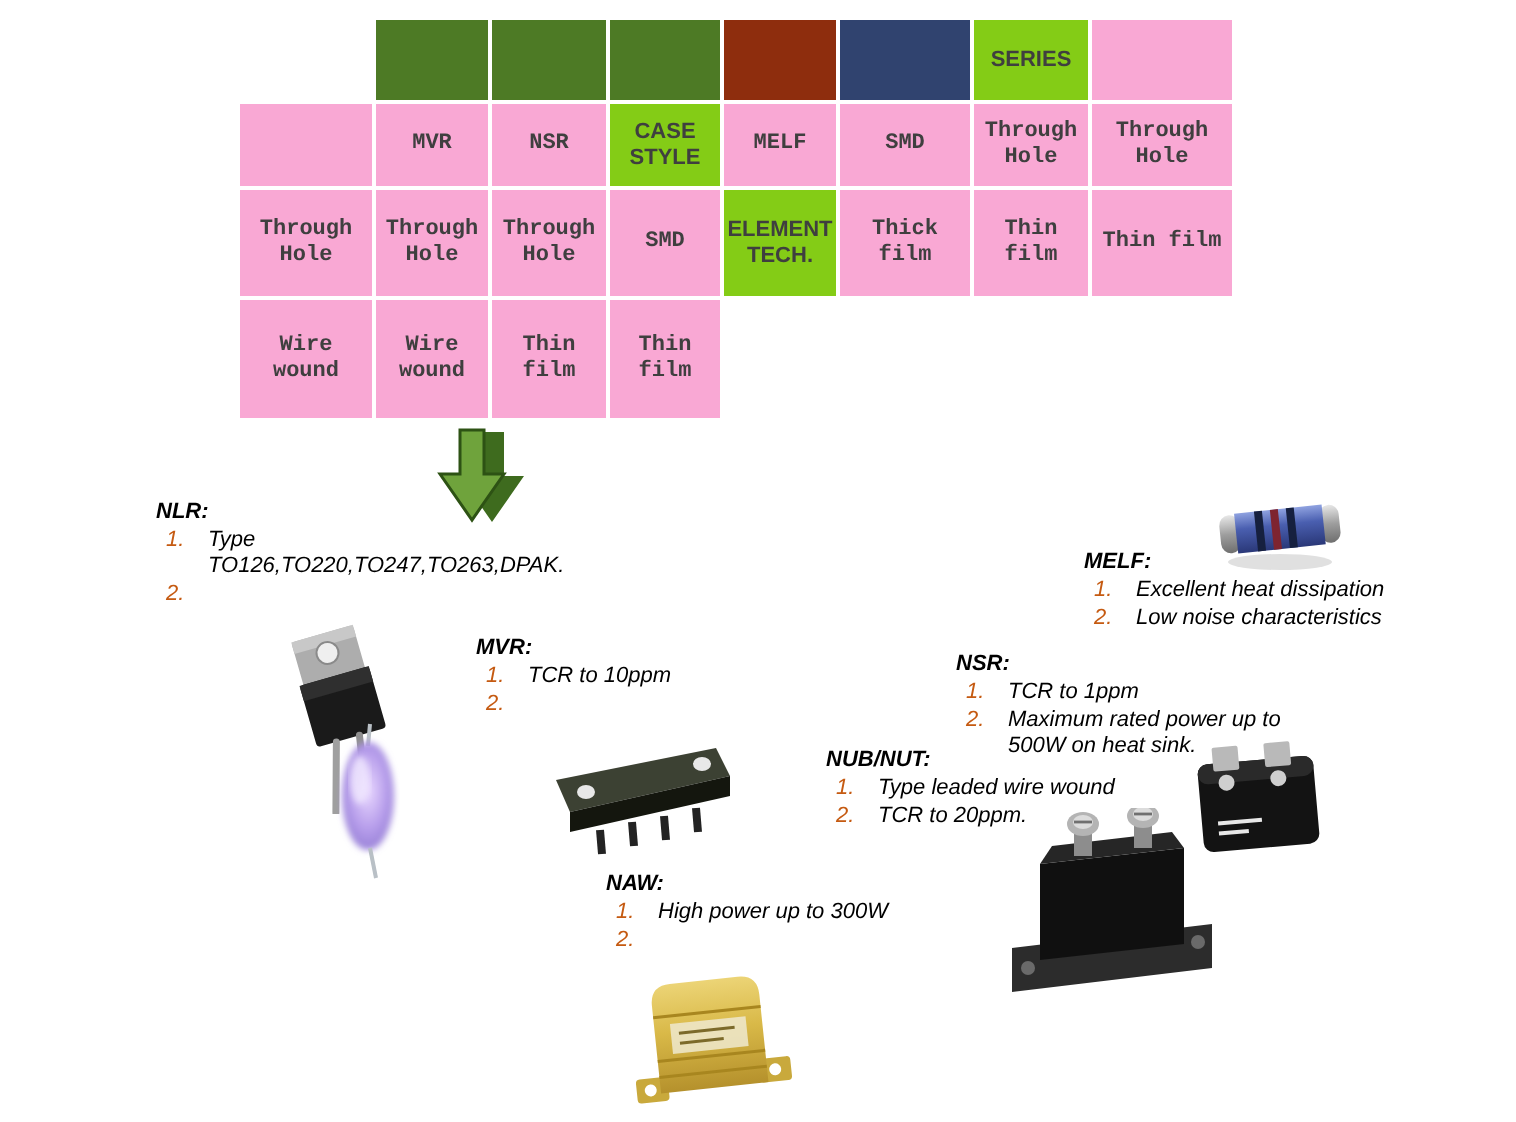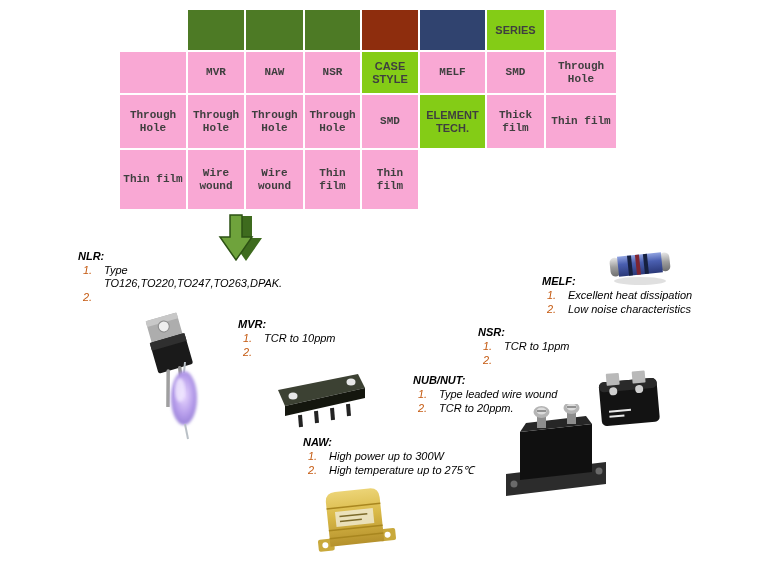--- a/index.html
+++ b/index.html
@@ -49,21 +49,20 @@
   <div class="cell hdr-green"></div>
   <div class="cell hdr-green"></div>
   <div class="cell hdr-green"></div>
   <div class="cell hdr-red"></div>
   <div class="cell hdr-blue"></div>
 
   <div class="cell lbl">SERIES</div>
   <div class="cell val"></div>
   <div class="cell val"></div>
   <div class="cell val">MVR</div>
-  <div class="cell val">NAW</div>
   <div class="cell val">NSR</div>
   <div class="cell lbl">CASE STYLE</div>
 
   <div class="cell val">MELF</div>
   <div class="cell val">SMD</div>
   <div class="cell val">Through Hole</div>
   <div class="cell val">Through Hole</div>
   <div class="cell val">Through Hole</div>
   <div class="cell val">Through Hole</div>
   <div class="cell val">Through Hole</div>
@@ -119,20 +118,21 @@
 </div>
 
 <div class="annot" style="left:478px;top:326px;width:192px">
   <div class="annot-title">NSR:</div>
   <div class="annot-item">
     <span class="num">1.</span>
     <span class="txt">TCR to 1ppm</span>
   </div>
   <div class="annot-item">
     <span class="num">2.</span>
+    <span class="txt">Maximum rated power up to 500W on heat sink.</span>
   </div>
 </div>
 
 <div class="annot" style="left:413px;top:374px;width:175px">
   <div class="annot-title">NUB/NUT:</div>
   <div class="annot-item">
     <span class="num">1.</span>
     <span class="txt">Type leaded wire wound</span>
   </div>
   <div class="annot-item">
@@ -142,21 +142,20 @@
 </div>
 
 <div class="annot" style="left:303px;top:436px;width:190px">
   <div class="annot-title">NAW:</div>
   <div class="annot-item">
     <span class="num">1.</span>
     <span class="txt">High power up to 300W</span>
   </div>
   <div class="annot-item">
     <span class="num">2.</span>
-    <span class="txt">High temperature up to 275℃</span>
   </div>
 </div>
 
 <svg class="photo" style="left:133px;top:312px" width="72" height="95" viewBox="0 0 72 95">
   <g transform="rotate(-16 36 40)">
     <rect x="22" y="4" width="32" height="24" rx="2" fill="#adadad"></rect>
     <rect x="22" y="4" width="32" height="6" fill="#c8c8c8"></rect>
     <circle cx="38" cy="14" r="5.5" fill="#efefef" stroke="#8a8a8a"></circle>
     <rect x="20" y="26" width="36" height="32" rx="2" fill="#1a1a1a"></rect>
     <rect x="20" y="26" width="36" height="8" fill="#2f2f2f"></rect>

